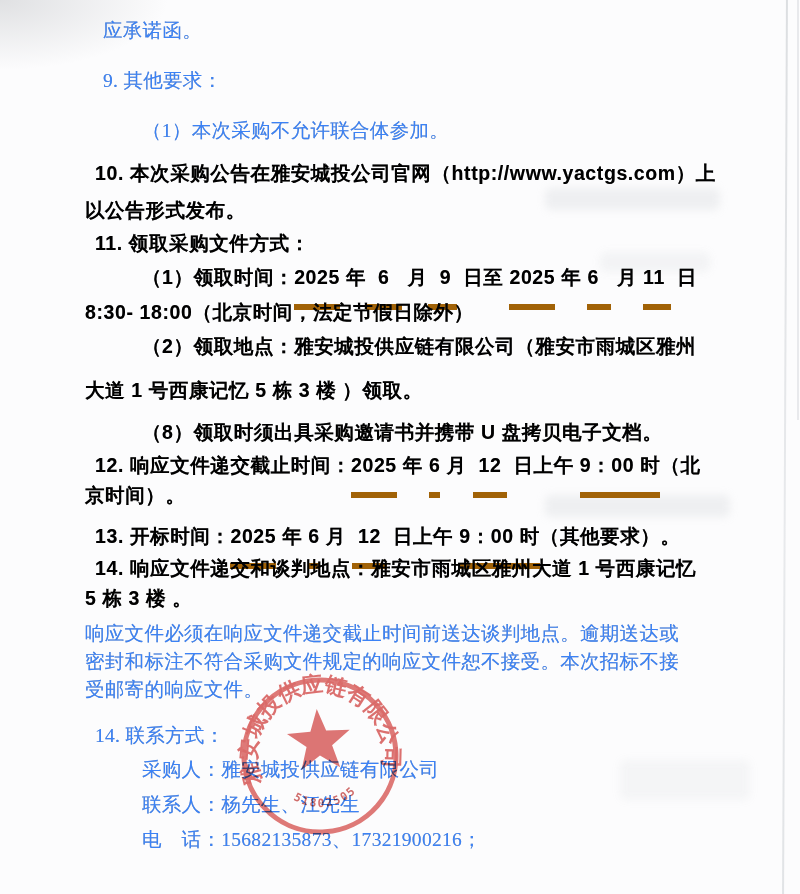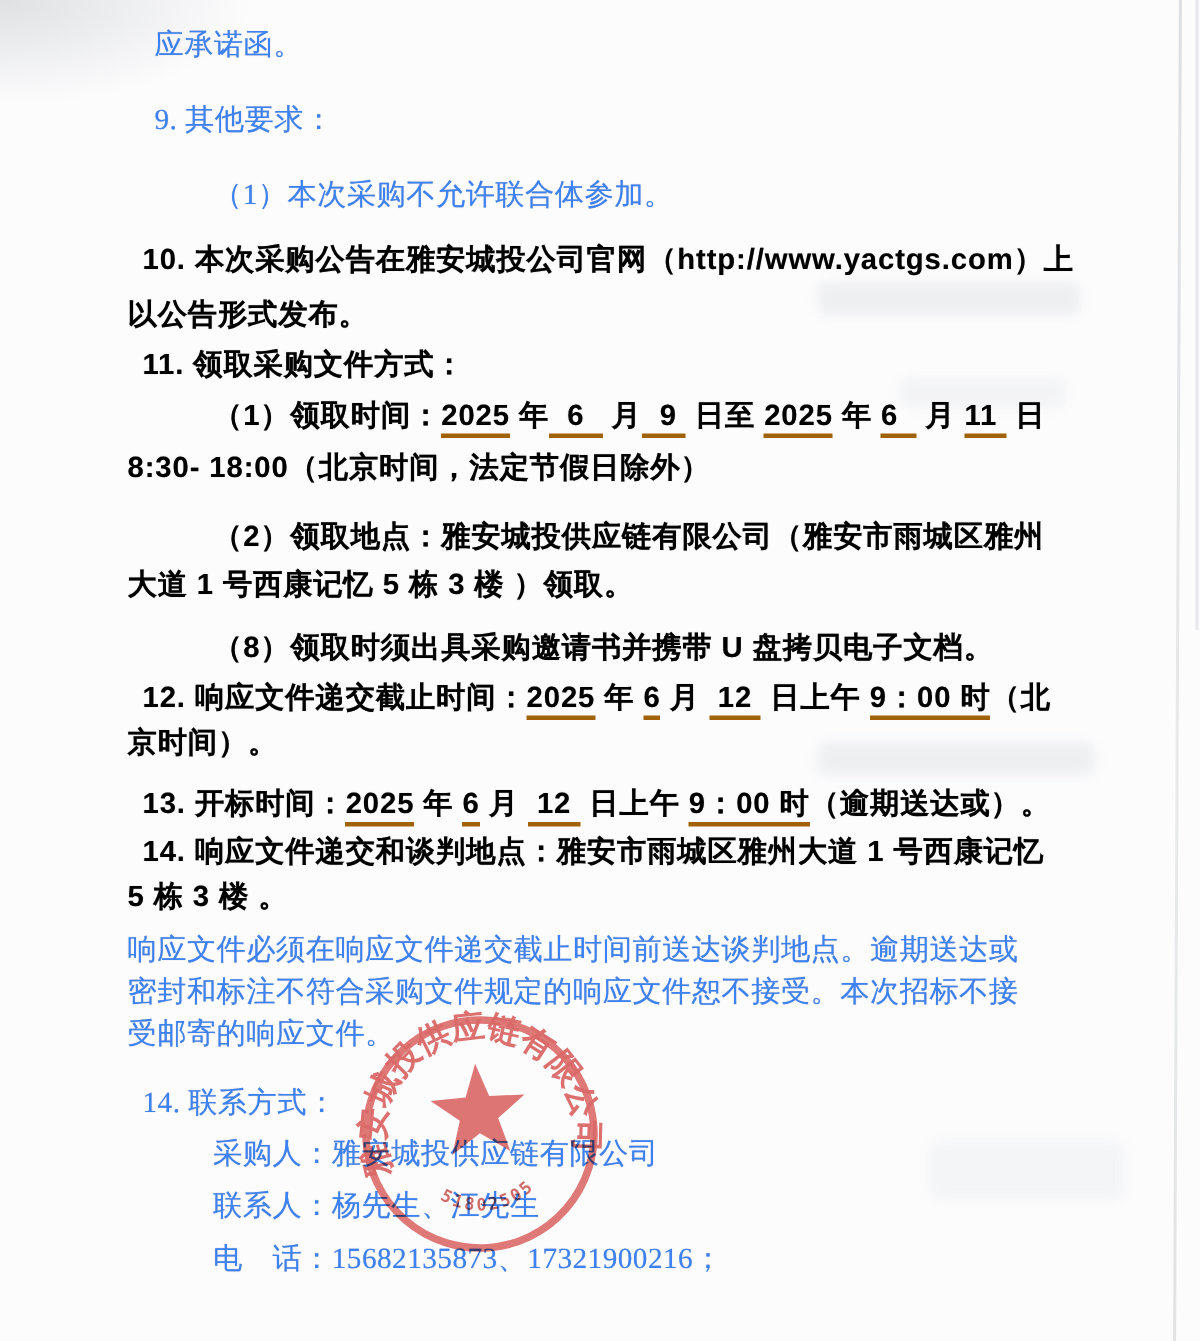--- a/index.html
+++ b/index.html
@@ -37,31 +37,31 @@
   }
   .w-b{
     font-family:"Liberation Sans",sans-serif;font-weight:700;color:#000000;
     letter-spacing:0.6px;
     text-shadow:0 0 0.5px rgba(40,40,40,0.55);
   }
   .s-main{left:103px}
   .s-num{left:95px}
   .s-cont{left:85px}
   .s-sub{left:142px}
-  .u{border-bottom:3px solid #a16207;padding-bottom:1px;}
+  .u{border-bottom:6px solid #a16207;padding-bottom:16px;}
 
   #doc .line:nth-child(1){top:18px}
   #doc .line:nth-child(2){top:68px}
   #doc .line:nth-child(3){top:118px}
   #doc .line:nth-child(4){top:160px}
   #doc .line:nth-child(5){top:197px}
   #doc .line:nth-child(6){top:230px}
   #doc .line:nth-child(7){top:264px}
   #doc .line:nth-child(8){top:299px}
-  #doc .line:nth-child(9){top:345px}
+  #doc .line:nth-child(9){top:333px}
   #doc .line:nth-child(10){top:377px}
   #doc .line:nth-child(11){top:419px}
   #doc .line:nth-child(12){top:452px}
   #doc .line:nth-child(13){top:482px}
   #doc .line:nth-child(14){top:523px}
   #doc .line:nth-child(15){top:555px}
   #doc .line:nth-child(16){top:585px}
   #doc .line:nth-child(17){top:621px}
   #doc .line:nth-child(18){top:649px}
   #doc .line:nth-child(19){top:677px}
@@ -100,21 +100,21 @@
       <div class="line s-num w-b"><span>10. 本次采购公告在雅安城投公司官网（http://www.yactgs.com）上</span></div>
       <div class="line s-cont w-b"><span>以公告形式发布。</span></div>
       <div class="line s-num w-b"><span>11. 领取采购文件方式：</span></div>
       <div class="line s-sub w-b"><span>（1）领取时间：</span><span class="u">2025</span><span> 年</span><span class="u">  6  </span><span> 月</span><span class="u">  9 </span><span> 日至 </span><span class="u">2025</span><span> 年 </span><span class="u">6  </span><span> 月 </span><span class="u">11 </span><span> 日</span></div>
       <div class="line s-cont w-b"><span>8:30- 18:00（北京时间，法定节假日除外）</span></div>
       <div class="line s-sub w-b"><span>（2）领取地点：雅安城投供应链有限公司（雅安市雨城区雅州</span></div>
       <div class="line s-cont w-b"><span>大道 1 号西康记忆 5 栋 3 楼 ）领取。</span></div>
       <div class="line s-sub w-b"><span>（8）领取时须出具采购邀请书并携带 U 盘拷贝电子文档。</span></div>
       <div class="line s-num w-b"><span>12. 响应文件递交截止时间：</span><span class="u">2025</span><span> 年 </span><span class="u">6</span><span> 月 </span><span class="u"> 12 </span><span> 日上午 </span><span class="u">9：00 时</span><span>（北</span></div>
       <div class="line s-cont w-b"><span>京时间）。</span></div>
-      <div class="line s-num w-b"><span>13. 开标时间：</span><span class="u">2025</span><span> 年 </span><span class="u">6</span><span> 月 </span><span class="u"> 12 </span><span> 日上午 </span><span class="u">9：00 时</span><span>（逾期送达或）。</span></div>
+      <div class="line s-num w-b"><span>13. 开标时间：</span><span class="u">2025</span><span> 年 </span><span class="u">6</span><span> 月 </span><span class="u"> 12 </span><span> 日上午 </span><span class="u">9：00 时</span><span>（其他要求）。</span></div>
       <div class="line s-num w-b"><span>14. 响应文件递交和谈判地点：雅安市雨城区雅州大道 1 号西康记忆</span></div>
       <div class="line s-cont w-b"><span>5 栋 3 楼 。</span></div>
       <div class="line s-cont"><span>响应文件必须在响应文件递交截止时间前送达谈判地点。逾期送达或</span></div>
       <div class="line s-cont"><span>密封和标注不符合采购文件规定的响应文件恕不接受。本次招标不接</span></div>
       <div class="line s-cont"><span>受邮寄的响应文件。</span></div>
       <div class="line s-num"><span>14. 联系方式：</span></div>
       <div class="line s-sub"><span>采购人：雅安城投供应链有限公司</span></div>
       <div class="line s-sub"><span>联系人：杨先生、江先生</span></div>
       <div class="line s-sub"><span>电　话：15682135873、17321900216；</span></div>
     </div>

